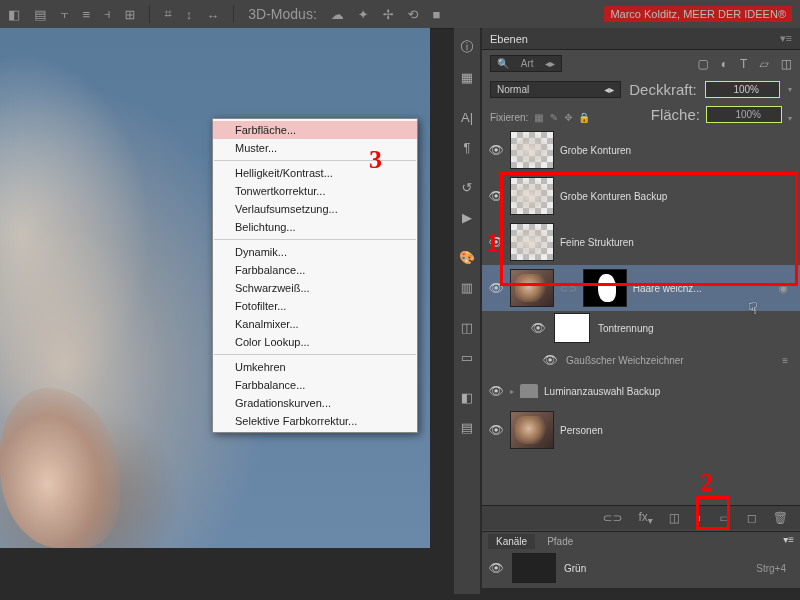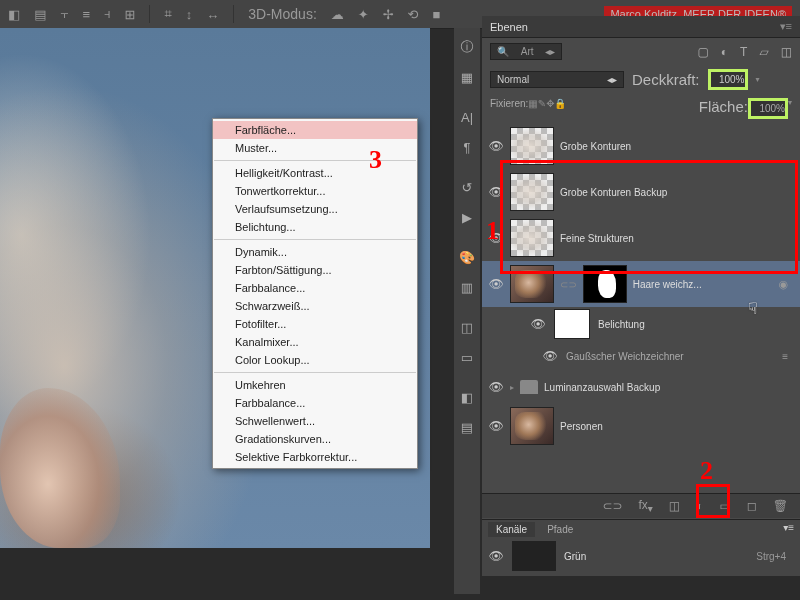--- a/index.html
+++ b/index.html
@@ -16,31 +16,31 @@
  radial-gradient(ellipse 40% 30% at 18% 90%,rgba(100,80,70,.9) 0%,transparent 60%)}
 .canvas::after{content:"";position:absolute;left:0;bottom:0;width:120px;height:160px;background:radial-gradient(ellipse at 40% 60%,rgba(230,200,180,.95) 0%,rgba(180,140,120,.8) 50%,transparent 80%);border-radius:40% 60% 30% 50%}
 .menu{position:absolute;left:212px;top:118px;width:204px;background:#f7f7f7;border:1px solid #888;box-shadow:2px 2px 8px rgba(0,0,0,.5);color:#222;font-size:11px;padding:2px 0}
 .menu .item{padding:3px 22px;cursor:default}
 .menu .item.hi{background:#f2c3c3}
 .menu .sep{height:1px;background:#ccc;margin:3px 1px}
 .annot3{position:absolute;left:369px;top:145px;color:#f00;font-weight:bold;font-size:26px;font-family:Georgia,serif}
 .rtoolstrip{position:absolute;left:454px;top:28px;width:26px;height:560px;background:#414141;display:flex;flex-direction:column;align-items:center;padding-top:6px;gap:0}
 .rtoolstrip .tbtn{width:24px;height:26px;display:flex;align-items:center;justify-content:center;color:#aaa;font-size:13px;margin-bottom:4px}
 .rtoolstrip .sep{height:10px}
-.rpanel{position:absolute;left:482px;top:16px;right:0;height:560px;background:#494949}
+.rpanel{position:absolute;left:482px;top:28px;right:0;height:560px;background:#494949}
 .panelhead{background:#3a3a3a;padding:4px 8px;font-size:11px;color:#ddd;border-bottom:1px solid #222;display:flex;align-items:center}
 .panelhead .x{margin-left:auto;color:#888}
 .searchrow{padding:5px 8px;display:flex;align-items:center;gap:10px}
 .searchbox{background:#333;border:1px solid #222;padding:2px 6px;color:#999;width:58px;display:flex;justify-content:space-between;align-items:center;font-size:10px}
 .iconrow{margin-left:auto;display:flex;gap:12px;color:#aaa;font-size:12px}
 .blendrow{padding:4px 8px;display:flex;align-items:center;gap:8px}
 .blenddd{background:#333;border:1px solid #222;padding:2px 6px;width:120px;display:flex;justify-content:space-between;font-size:10px}
 .lbl{color:#bbb;font-size:15px}
-.valbox{background:#333;border:3px solid #bef264;padding:2px 0;font-size:10px;width:34px;text-align:right}
-.lockrow{padding:4px 8px;display:flex;align-items:flex-start;gap:0;font-size:10px;color:#aaa}
+.valbox{background:#333;border:1px solid #bef264;padding:2px 20px;font-size:10px;width:34px;text-align:right}
+.lockrow{padding:4px 8px;display:flex;align-items:flex-end;gap:6px;font-size:10px;color:#aaa}
 .lockrow .ic{color:#888}
 .layers{padding:0;overflow:hidden}
 .layer{display:flex;align-items:center;padding:2px 6px;min-height:42px;gap:6px}
 .layer.sel{background:#5c6f8a}
 .eye{color:#ccc;width:16px;text-align:center;font-size:12px}
 .thumb{width:42px;height:36px;background:#888;border:1px solid #222;flex-shrink:0}
 .thumb.checker{background:repeating-conic-gradient(#bbb 0 25%,#eee 0 50%) 0 0/12px 12px}
 .thumb.checker::after{content:"";display:block;width:100%;height:100%;background:radial-gradient(ellipse at 45% 50%,rgba(230,220,210,.85) 0%,rgba(200,190,180,.5) 40%,transparent 70%)}
 .thumb.photo{background:linear-gradient(135deg,#8a6a5a 0%,#3a2a28 100%);position:relative}
 .thumb.photo::after{content:"";position:absolute;inset:4px;background:radial-gradient(circle at 40% 45%,#d8b8a0 0%,#a07858 40%,transparent 70%);border-radius:30%}
@@ -101,30 +101,28 @@
 <div class="menu" id="ctxmenu">
     <div class="item hi">Farbfläche...</div>
     <div class="item">Muster...</div>
     <div class="sep"></div>
     <div class="item">Helligkeit/Kontrast...</div>
     <div class="item">Tonwertkorrektur...</div>
     <div class="item">Verlaufsumsetzung...</div>
     <div class="item">Belichtung...</div>
     <div class="sep"></div>
     <div class="item">Dynamik...</div>
-    <div class="item">Farbton/Sättigung...</div>
     <div class="item">Farbbalance...</div>
     <div class="item">Schwarzweiß...</div>
     <div class="item">Fotofilter...</div>
     <div class="item">Kanalmixer...</div>
     <div class="item">Color Lookup...</div>
     <div class="sep"></div>
     <div class="item">Umkehren</div>
     <div class="item">Farbbalance...</div>
-    <div class="item">Schwellenwert...</div>
     <div class="item">Gradationskurven...</div>
     <div class="item">Selektive Farbkorrektur...</div>
   </div>
 <div class="annot3">3</div>
 
 <div class="rtoolstrip">
  <div class="tbtn">ⓘ</div>
  <div class="tbtn">▦</div>
  <div class="sep"></div>
  <div class="tbtn">A|</div>
@@ -198,21 +196,21 @@
         <span class="eye">👁</span>
         <div class="thumb photo"></div>
         <span class="link">⊂⊃</span>
         <div class="thumb mask"></div>
         <span class="lname">Haare weichz...</span>
         <span class="sld">◉</span>
       </div>
       <div class="filterrow">
         <span class="eye">👁</span>
         <div class="thumb white" style="width:34px;height:28px"></div>
-        <span class="lname">Belichtung</span>
+        <span class="lname">Tontrennung</span>
       </div>
       <div class="filterrow sub">
         <span class="eye">👁</span>
         <span>Gaußscher Weichzeichner</span>
         <span class="sld">≡</span>
       </div>
       <div class="folder">
         <span class="eye">👁</span>
         <span class="tri">▸</span>
         <div class="foldericon"></div>

